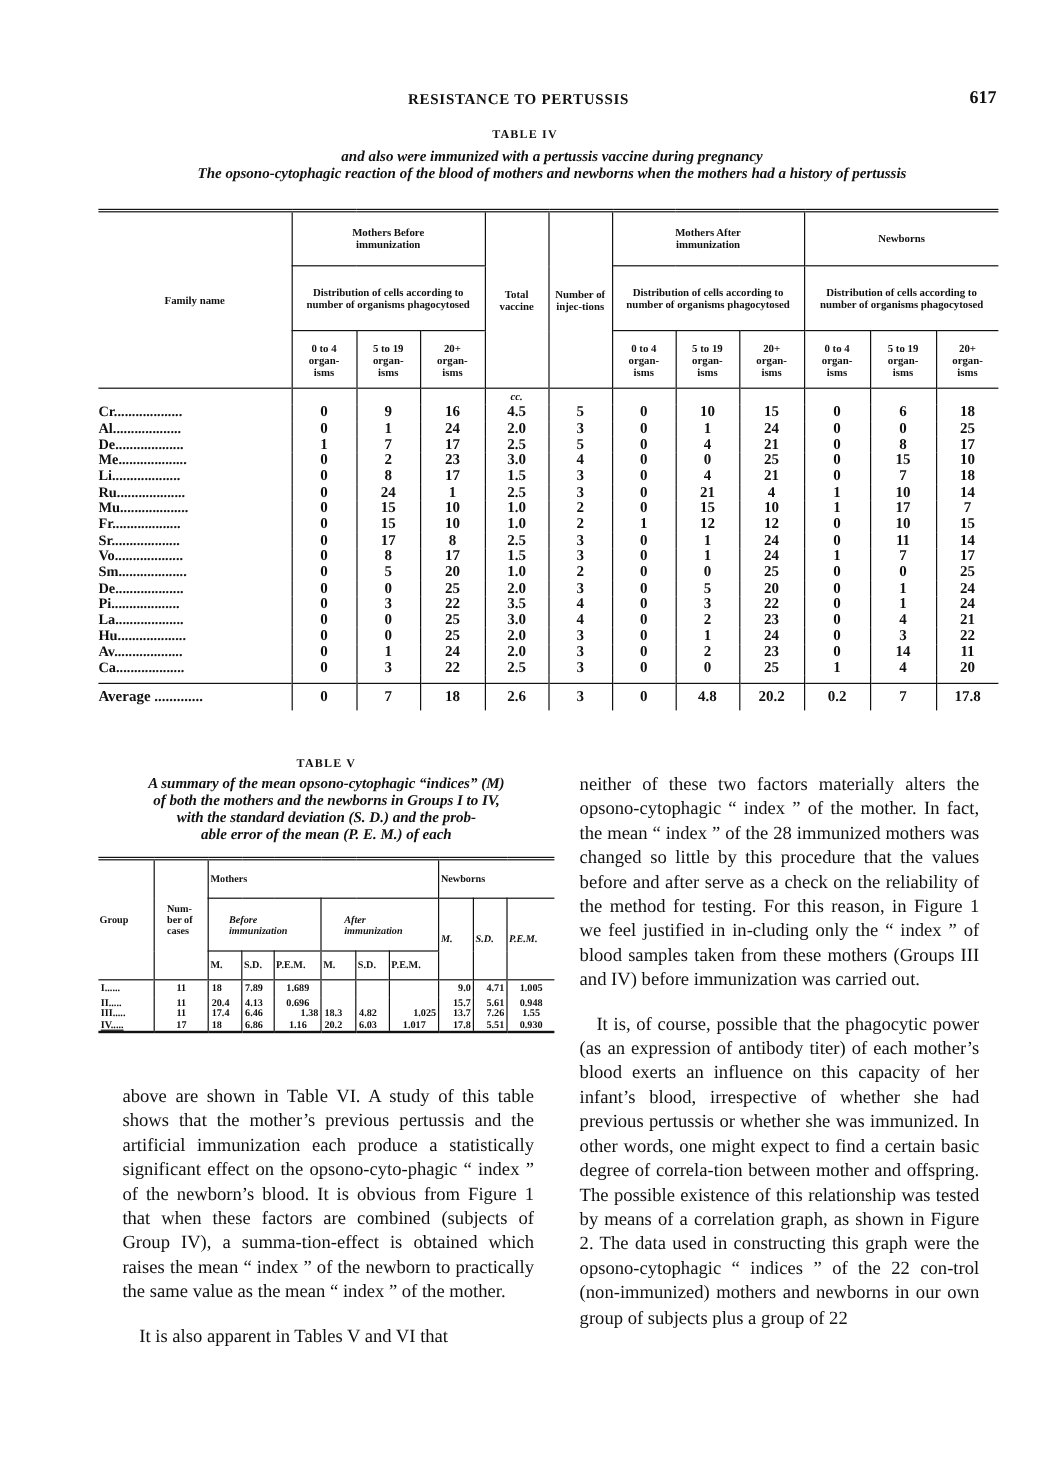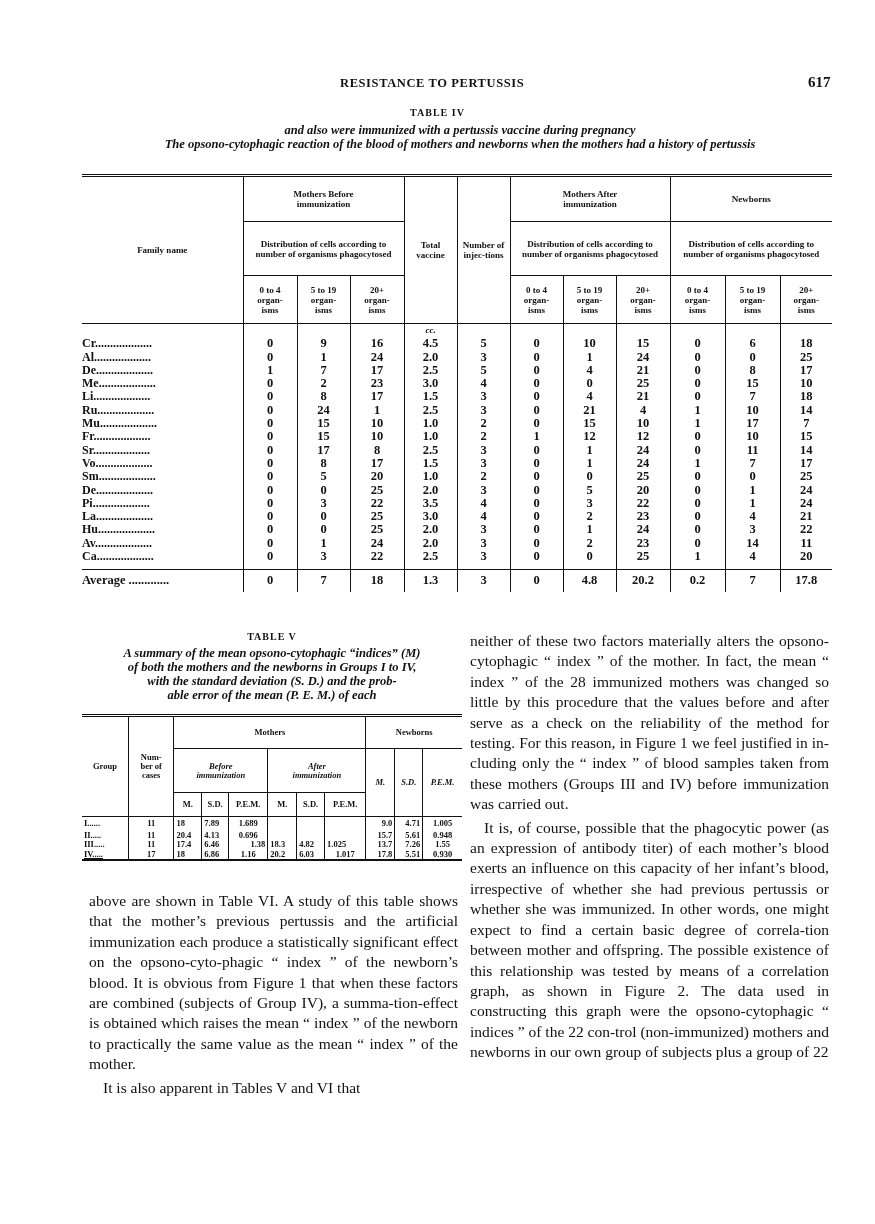--- a/index.html
+++ b/index.html
@@ -17,31 +17,31 @@
   table.t4 td { text-align: center; padding: 0; font-size: 12.5px; line-height: 13.3px; font-weight: bold; }
   .t4 .toprule { border-top: 3px double #111; }
   .t4 .vr { border-right: 1.5px solid #111; }
   .t4 .bt { border-top: 1.5px solid #111; }
   .t4 td.name { text-align: left; white-space: nowrap; overflow: hidden; font-size: 12px; }
   .t4 .avg td { font-size: 12.5px; height: 22px; border-top: 1.5px solid #111; }
 
   .t5-label { position: absolute; top: 631px; left: 82px; width: 380px; text-align: center; font-size: 10px; font-weight: bold; letter-spacing: 1px; }
   .t5-caption { position: absolute; top: 646px; left: 82px; width: 380px; text-align: center; font-size: 12.5px; font-style: italic; font-weight: bold; line-height: 14px; }
   table.t5 { position: absolute; top: 714px; left: 82px; width: 380px; border-collapse: collapse; table-layout: fixed; font-size: 8.5px; font-weight: bold; }
-  table.t5 th { font-weight: bold; text-align: center; vertical-align: middle; line-height: 9px; padding: 1px; }
+  table.t5 th { font-weight: bold; text-align: left; vertical-align: middle; line-height: 9px; padding: 1px; }
   table.t5 td { font-size: 8.5px; line-height: 9.5px; padding: 0 2px; }
   .t5 .toprule { border-top: 3px double #111; }
   .t5 .vr { border-right: 1.2px solid #111; }
   .t5 .bt { border-top: 1.2px solid #111; }
   .t5 .botrule td { border-bottom: 2px solid #111; }
 
   .col-text { position: absolute; font-size: 15.5px; line-height: 20.4px; text-align: justify; }
   .col-left { left: 86px; top: 888px; width: 375px; }
   .col-right { left: 467px; top: 628px; width: 365px; }
-  .col-text p { margin: 3px; }
+  .col-text p { margin: 16px; }
   .col-text p.indent { text-indent: 14px; }
 </style>
 </head>
 <body>
 
 <div class="running-head">
   <span class="running-title">RESISTANCE TO PERTUSSIS</span>
   <span class="page-num">617</span>
 </div>
 
@@ -383,21 +383,21 @@
         <td class="vr"></td>
         <td class="vr"></td>
         <td class="vr"></td>
         <td></td>
       </tr>
       <tr class="avg">
         <td class="name vr">Average .............</td>
         <td class="vr">0</td>
         <td class="vr">7</td>
         <td class="vr">18</td>
-        <td class="vr">1.3</td>
+        <td class="vr">2.6</td>
         <td class="vr">3</td>
         <td class="vr">0</td>
         <td class="vr">4.8</td>
         <td class="vr">20.2</td>
         <td class="vr">0.2</td>
         <td class="vr">7</td>
         <td>17.8</td>
       </tr>
     </tbody>
 </table>
@@ -481,21 +481,21 @@
         <td style="text-align: center;">0.948</td>
       </tr>
       <tr>
         <td class="vr" style="text-align: left;">III.....</td>
         <td class="vr" style="text-align: center;">11</td>
         <td class="vr" style="text-align: left;">17.4</td>
         <td class="vr" style="text-align: left;">6.46</td>
         <td class="vr" style="text-align: right;">1.38</td>
         <td class="vr" style="text-align: left;">18.3</td>
         <td class="vr" style="text-align: left;">4.82</td>
-        <td class="vr" style="text-align: left;">1.025</td>
+        <td class="vr" style="text-align: right;">1.025</td>
         <td class="vr" style="text-align: right;">13.7</td>
         <td class="vr" style="text-align: right;">7.26</td>
         <td style="text-align: center;">1.55</td>
       </tr>
       <tr class="botrule">
         <td class="vr" style="text-align: left; text-decoration: underline;">IV.....</td>
         <td class="vr" style="text-align: center;">17</td>
         <td class="vr" style="text-align: left;">18</td>
         <td class="vr" style="text-align: left;">6.86</td>
         <td class="vr" style="text-align: center;">1.16</td>

